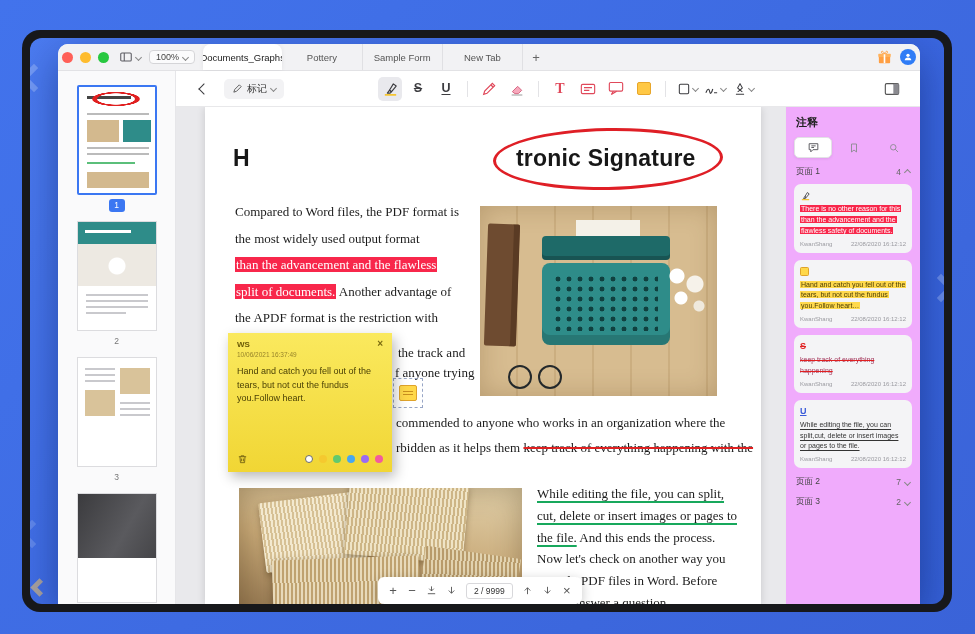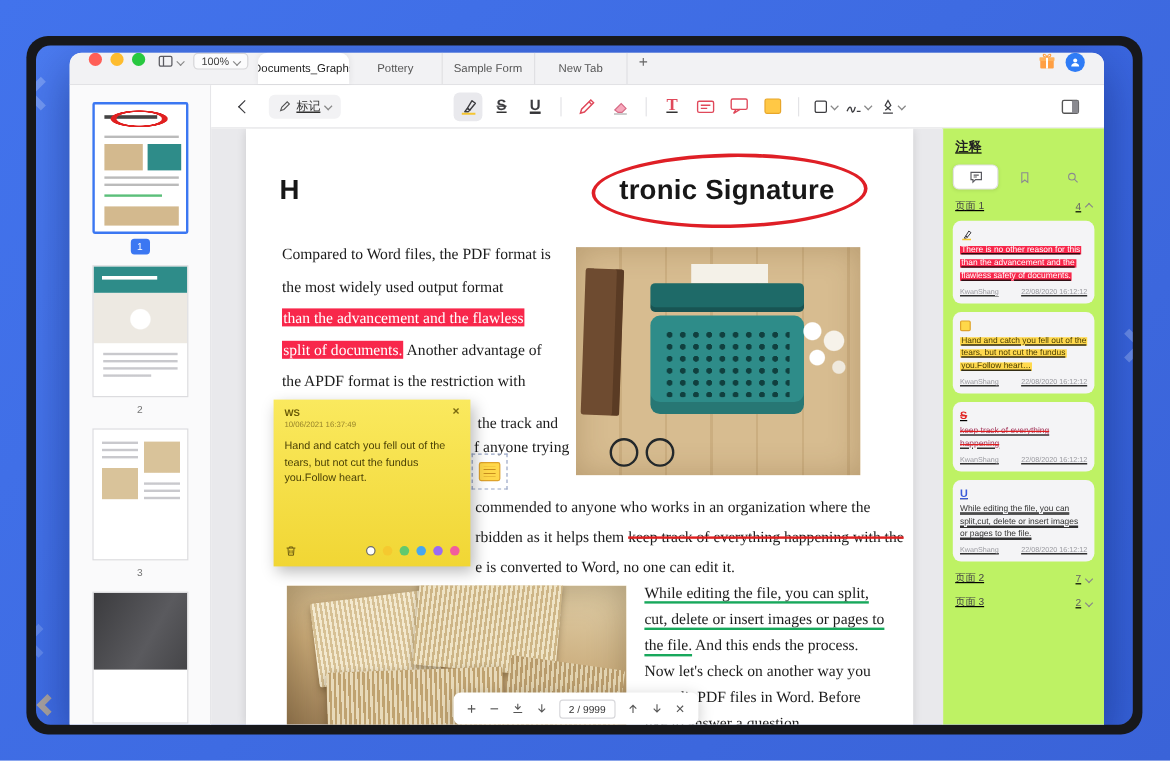--- a/index.html
+++ b/index.html
@@ -9,21 +9,21 @@
   .screen{position:relative;width:100%;height:100%;border-radius:12px;overflow:hidden;background:linear-gradient(135deg,#4B7BF0 0%,#3A66DF 60%,#3560D6 100%);}
   .dec{position:absolute;width:20px;height:20px;border-left:6px solid rgba(210,225,255,.30);border-bottom:6px solid rgba(210,225,255,.30);}
   .d1{left:-6px;top:30px;transform:rotate(45deg);}
   .d2{left:-8px;bottom:60px;transform:rotate(45deg);opacity:.7;}
   .d3{right:-7px;top:240px;transform:rotate(225deg);}
   .d4{left:3px;bottom:10px;width:13px;height:13px;border-width:5px;border-color:rgba(255,205,100,.55);transform:rotate(45deg);}
 
   .window{position:absolute;left:28px;top:6px;width:862px;height:560px;background:#fff;border-radius:10px 10px 0 0;box-shadow:0 14px 40px rgba(0,20,80,.45);display:flex;flex-direction:column;overflow:hidden;}
 
   
-  .tabbar{height:27px;background:#F2F2F4;border-bottom:1px solid #E2E2E5;display:flex;align-items:flex-start;padding:0 16px;flex:none;}
+  .tabbar{height:27px;background:#F2F2F4;border-bottom:1px solid #E2E2E5;display:flex;align-items:center;padding:0 4px;flex:none;}
   .lights{display:flex;gap:7px;margin-right:10px;}
   .light{width:11px;height:11px;border-radius:50%;}
   .l-red{background:#FF5F57}.l-yel{background:#FEBC2E}.l-grn{background:#28C840}
   .viewctl{display:flex;align-items:center;gap:3px;margin-right:8px;}
   .zoomctl{display:flex;align-items:center;gap:4px;border:1px solid #D5D5D8;background:#FBFBFC;border-radius:4px;padding:1px 6px;font-size:9px;color:#444;margin-right:8px;}
   .chev{width:5px;height:5px;border-right:1.3px solid #888;border-bottom:1.3px solid #888;transform:rotate(45deg);display:inline-block;}
   .chev.up{transform:rotate(225deg);}
   .tabs{display:flex;flex:1;height:100%;min-width:0;}
   .tab{flex:1;max-width:148px;display:flex;align-items:center;justify-content:center;font-size:9.5px;color:#555;border-right:1px solid #E0E0E3;white-space:nowrap;overflow:hidden;}
   .tab.active{background:#fff;border-radius:8px 8px 0 0;color:#222;border-right:none;box-shadow:0 0 5px rgba(0,0,0,.07);}
@@ -56,21 +56,21 @@
     background-size:46px 3px,78px 22px,78px 42px,78px 42px,62px 2px,62px 2px,62px 2px,40px 2px;
     background-position:7px 8px,0 0,0 22px,0 22px,8px 72px,8px 78px,8px 84px,8px 90px;}
   .tm3{background-image:
     linear-gradient(#c9c9cd,#c9c9cd),linear-gradient(#c9c9cd,#c9c9cd),linear-gradient(#c9c9cd,#c9c9cd),
     linear-gradient(#D9C39A,#D9C39A),linear-gradient(#D9C39A,#D9C39A),
     linear-gradient(#c9c9cd,#c9c9cd),linear-gradient(#c9c9cd,#c9c9cd),linear-gradient(#c9c9cd,#c9c9cd);
     background-size:30px 2px,30px 2px,30px 2px,30px 26px,30px 26px,30px 2px,30px 2px,30px 2px;
     background-position:7px 10px,7px 16px,7px 22px,7px 32px,42px 10px,42px 44px,42px 50px,42px 56px;}
   .tm4{background-image:linear-gradient(120deg,#3B3B3E 0%,#5A5A5E 60%,#454548 100%);background-size:78px 64px;background-position:0 0;}
 
-  .rightcol{flex:1;display:flex;flex-direction:column;min-width:0;text-decoration:underline;}
+  .rightcol{flex:1;display:flex;flex-direction:column;min-width:0;}
 
   
   .toolbar{height:36px;background:#fff;border-bottom:1px solid #E8E8EA;display:flex;align-items:center;padding:0 14px 0 20px;flex:none;}
   .backbtn{width:16px;height:16px;display:flex;align-items:center;justify-content:center;}
   .chevL{width:8px;height:8px;border-left:1.8px solid #3a3a3e;border-bottom:1.8px solid #3a3a3e;transform:rotate(45deg);}
   .markupbtn{display:flex;align-items:center;gap:4px;background:#F2F2F4;border-radius:5px;padding:3px 8px;font-size:10px;color:#333;margin-left:12px;white-space:nowrap;}
   .tools{display:flex;align-items:center;margin-left:92px;}
   .tool{min-width:24px;height:24px;display:flex;align-items:center;justify-content:center;border-radius:5px;margin:0 2px;gap:2px;}
   .tool.sel{background:#E9E9ED;}
   .divv{width:1px;height:16px;background:#E3E3E6;margin:0 7px;}
@@ -136,21 +136,21 @@
 
   .noteicon-box{position:absolute;left:188px;top:271px;width:30px;height:30px;border:1px dashed #98A6C6;display:flex;align-items:center;justify-content:center;z-index:11;}
   .noteicon{width:18px;height:16px;background:#FFD84A;border:1px solid #DFA32B;border-radius:2px;position:relative;}
   .noteicon::before{content:"";position:absolute;inset:3px;background:repeating-linear-gradient(180deg,transparent 0 2px,#C98F1F 2px 3px);}
 
   .bottombar{position:absolute;left:202px;top:470px;height:27px;background:#fff;border-radius:6px;box-shadow:0 3px 12px rgba(0,0,0,.22);display:flex;align-items:center;padding:0 10px;gap:9px;z-index:30;font-size:13px;color:#555;}
   .bb-btn{display:flex;align-items:center;justify-content:center;min-width:10px;line-height:1;}
   .pagebox{border:1px solid #D8D8DB;border-radius:3px;font-size:8.5px;color:#333;padding:2px 7px;white-space:nowrap;}
 
   
-  .rightpanel{width:135px;background:#bef264;border-left:1px solid #E8E8EA;padding:8px 8px 0;flex:none;overflow:hidden;}
+  .rightpanel{width:135px;background:#f0abfc;border-left:1px solid #E8E8EA;padding:8px 8px 0;flex:none;overflow:hidden;}
   .rp-title{font-size:11px;font-weight:bold;color:#222;margin:0 0 7px 2px;}
   .seg{display:flex;gap:4px;margin-bottom:8px;}
   .sg{flex:1;height:21px;display:flex;align-items:center;justify-content:center;border-radius:5px;}
   .sg.active{background:#fff;border:1px solid #E2E2E5;box-shadow:0 1px 3px rgba(0,0,0,.08);}
   .secrow{display:flex;align-items:center;justify-content:space-between;font-size:8.5px;color:#444;margin:8px 2px 6px;}
   .secrow .cnt{display:flex;align-items:center;gap:4px;color:#666;}
   .card{background:#F4F4F6;border-radius:7px;padding:6px;margin-bottom:7px;}
   .cicon{height:11px;display:flex;align-items:center;}
   .ctxt{font-size:7px;line-height:1.55;margin-top:3px;}
   .ctxt .hlr{background:#F8274B;color:#fff;padding:0 1px;-webkit-box-decoration-break:clone;box-decoration-break:clone;}
@@ -371,21 +371,20 @@
                           <div class="tw-keys"></div>
                         </div>
                     </div>
                     <div class="tw-flower"></div>
                     <div class="tw-glasses"></div>
                   </div>
 
                   <div class="p2 serif">
                     <div class="ln"><span>commended to anyone who works in an organization where the</span></div>
                     <div class="ln"><span>rbidden as it helps them </span><span class="strike-red">keep track of everything happening with the</span></div>
-                    <div class="ln"><span>e is converted to Word, no one can edit it.</span></div>
                   </div>
 
                   <div class="img-books">
                     <div class="bk bk1"></div>
                     <div class="bk bk2"></div>
                     <div class="bk bk3"></div>
                     <div class="bk bk4"></div>
                   </div>
 
                   <div class="p3 serif">

